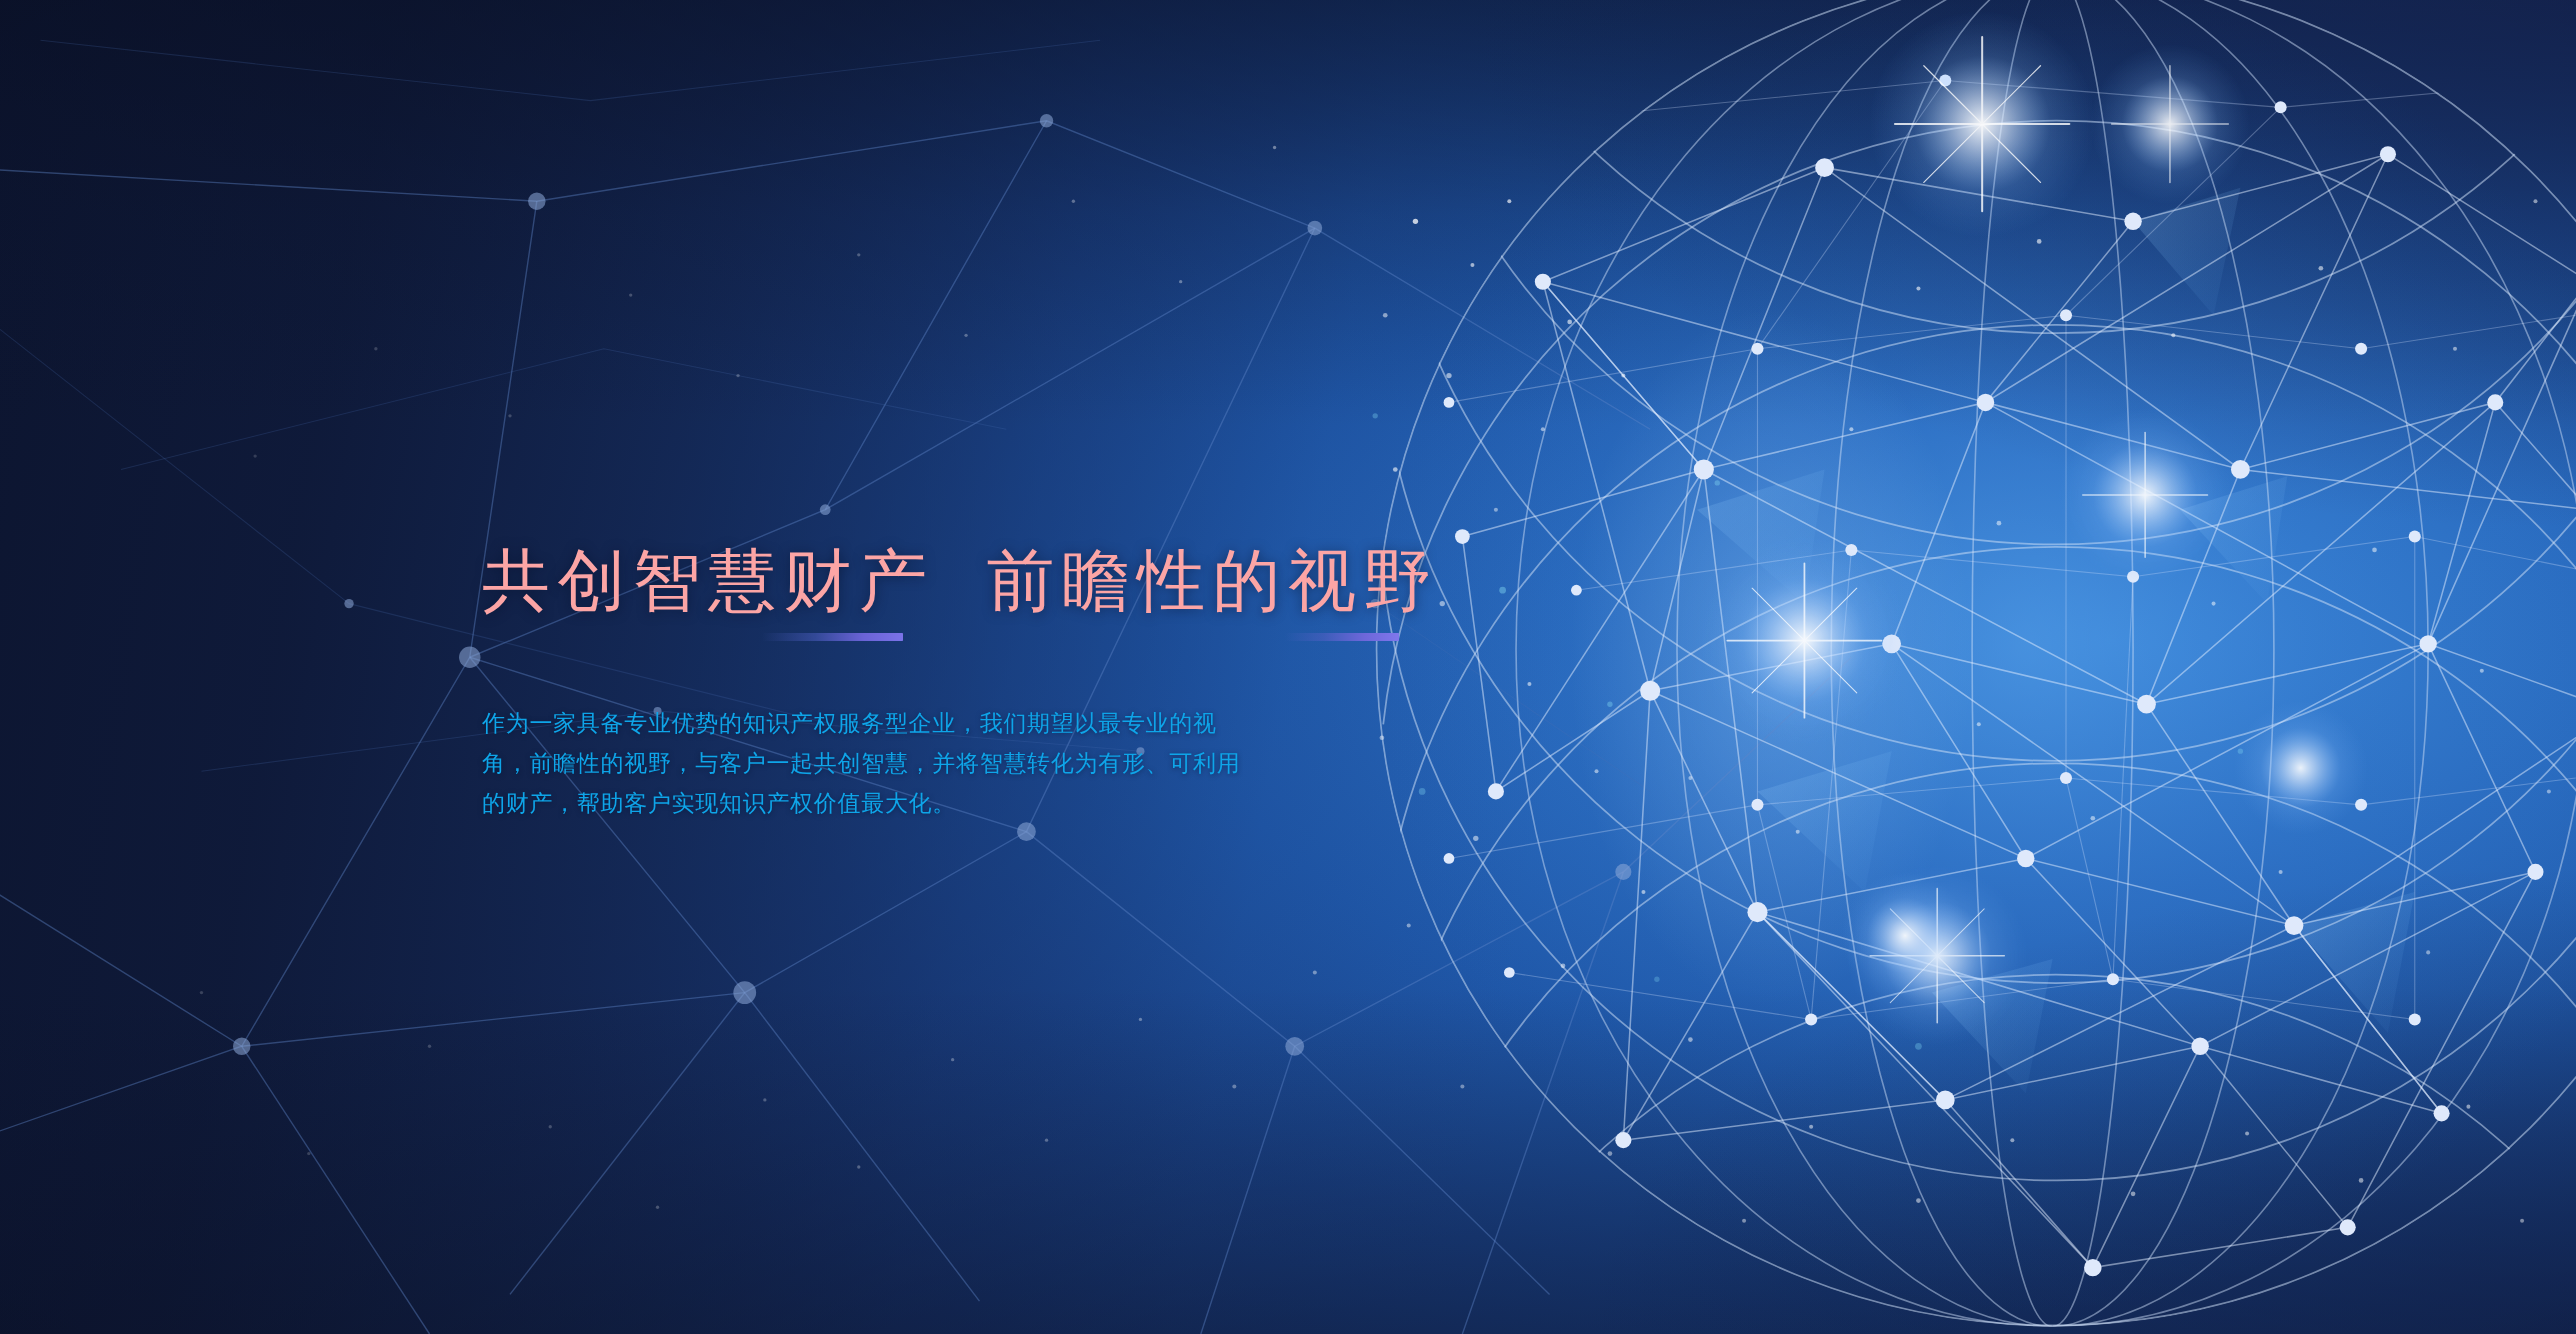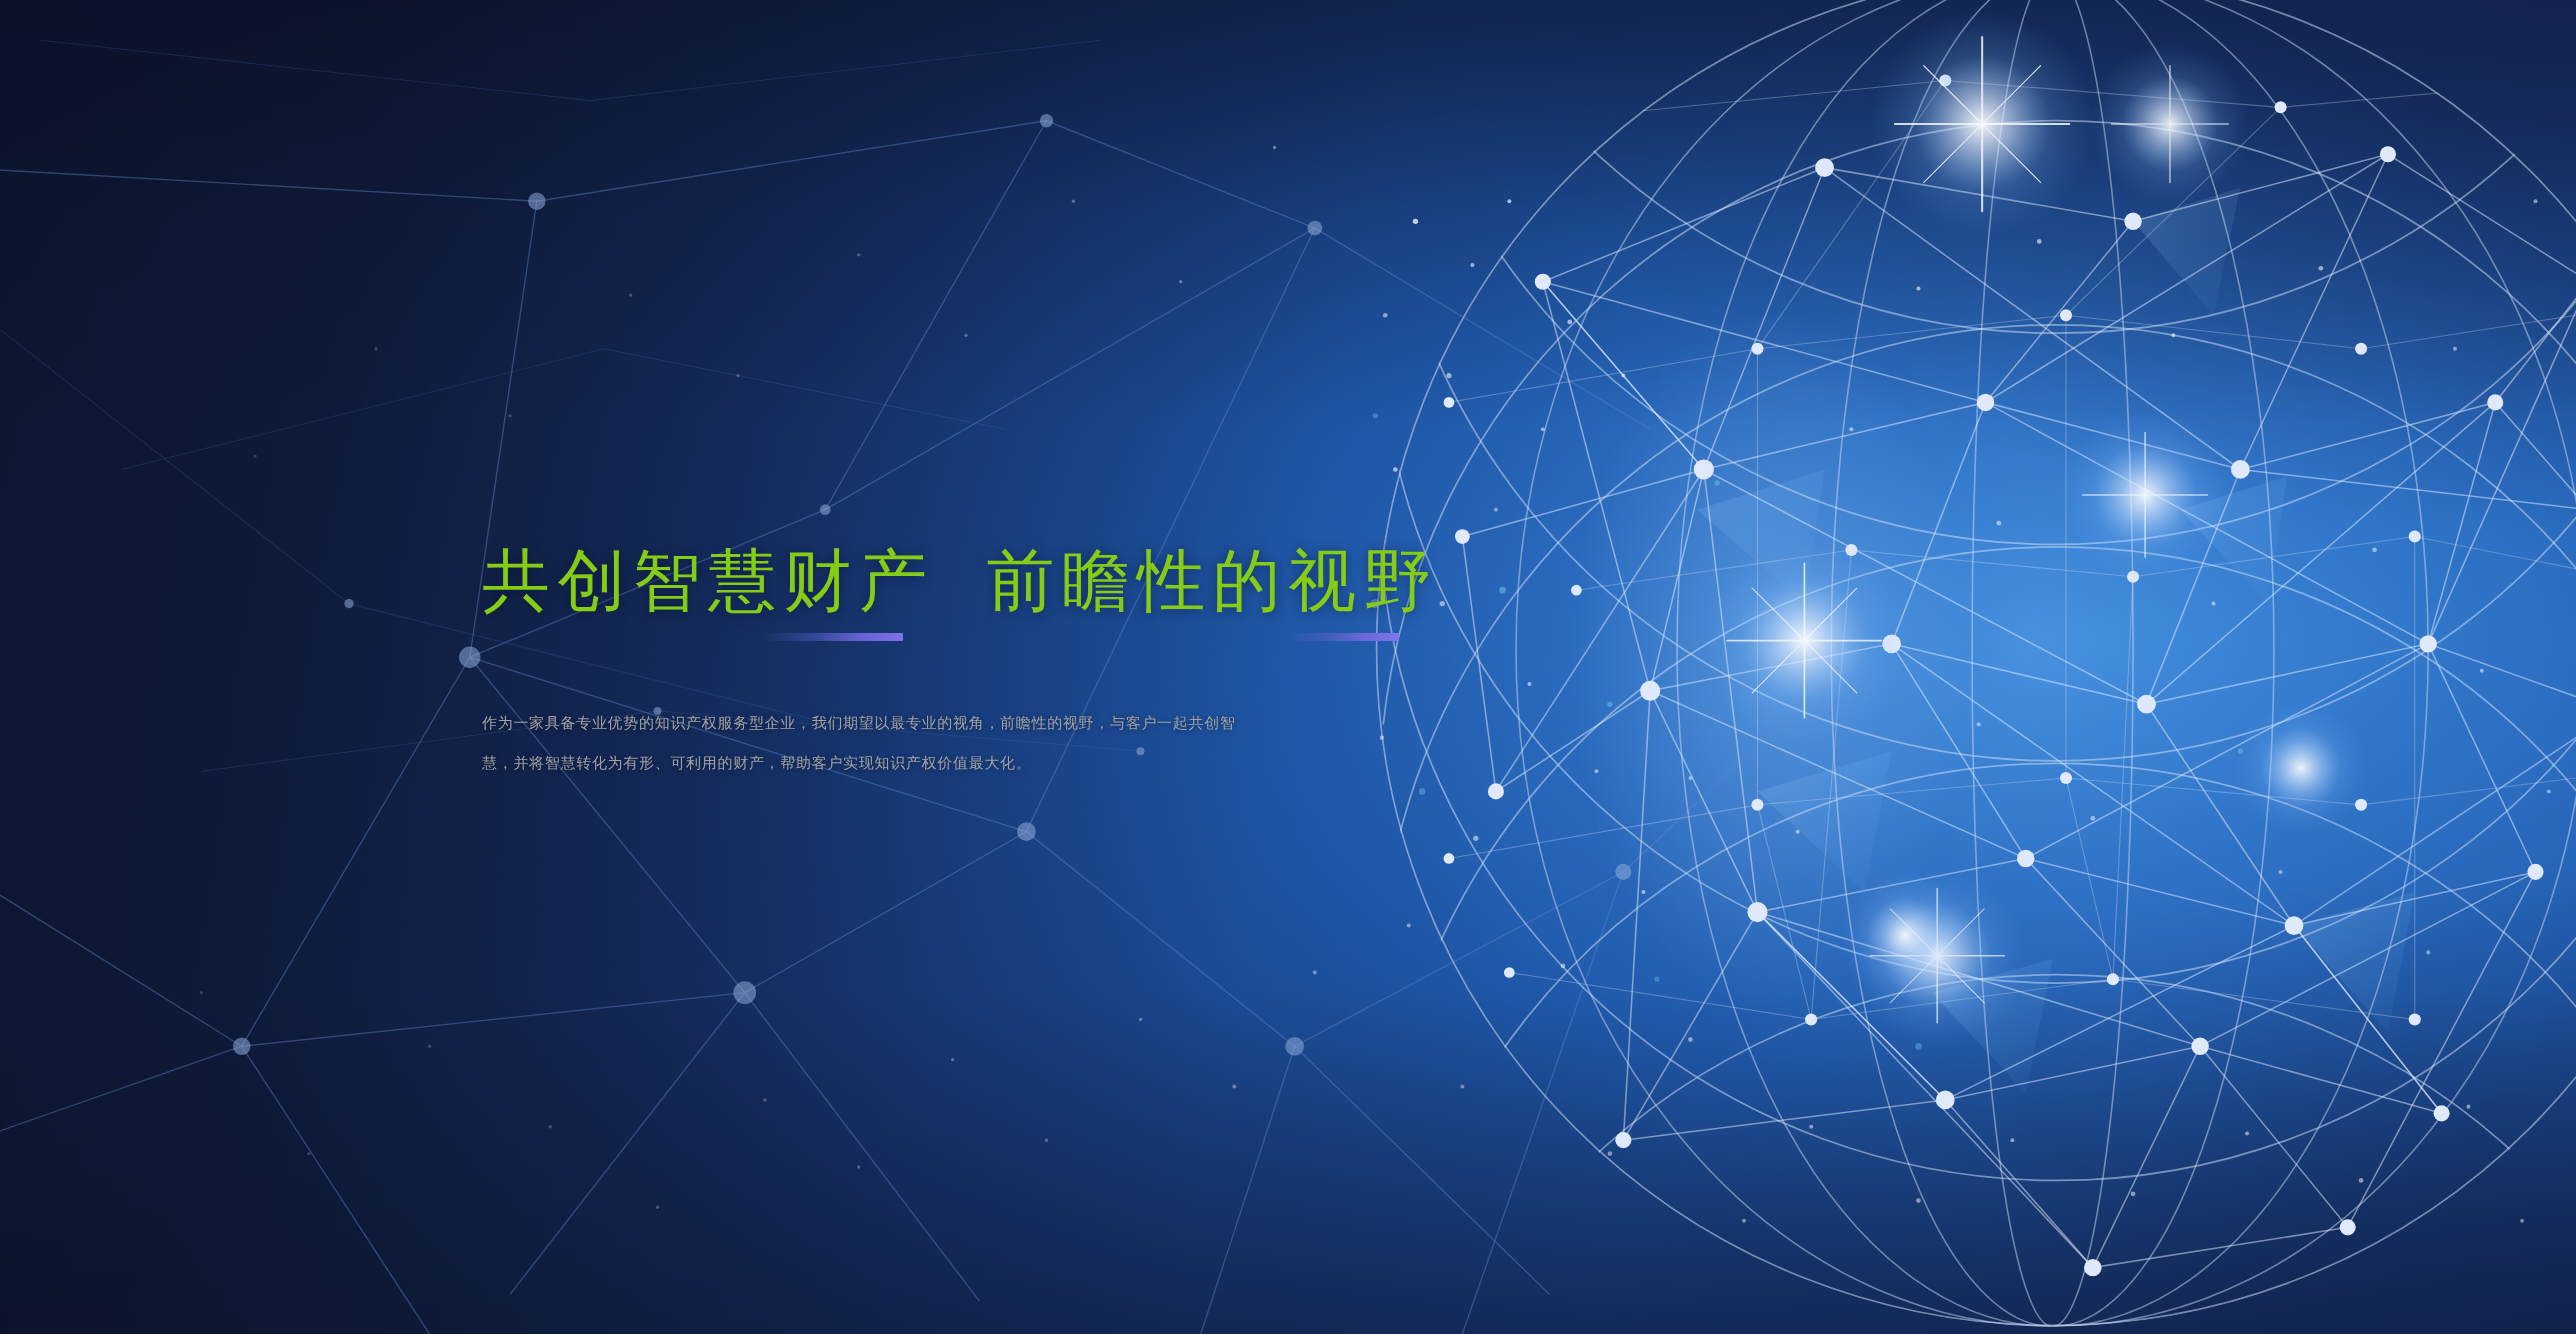--- a/index.html
+++ b/index.html
@@ -54,42 +54,42 @@
   .headline{
     display:flex;
     align-items:flex-end;
     white-space:nowrap;
     line-height:1;
   }
   .hl-group{position:relative;display:inline-block;}
   .hl-text{
     font-size:68px;
     font-weight:400;
-    color:#84cc16;
+    color:#fca5a5;
     letter-spacing:7.4px;
     line-height:1.16;
     text-shadow:0 1.3px 12px rgba(6,14,40,0.55);
     display:inline-block;
   }
   .hl-gap{display:inline-block;width:52px;}
   .hl-bar{
     position:absolute;
     height:8px;
     bottom:-21.5px;
     border-radius:0.7px;
   }
   .hl-bar.a{ left:280px; width:141px; }
   .hl-bar.b{ left:299px; width:114px; }
 
   .paragraph{
     margin-top:83px;
     width:771px;
-    font-size:15px;
+    font-size:23px;
     line-height:40px;
-    color:#a3a3a3;
+    color:#0ea5e9;
     letter-spacing:0.7px;
     font-weight:400;
     text-shadow:0 0.7px 5.4px rgba(8,16,42,0.55);
     white-space:pre-wrap;
   }
 </style>
 </head>
 <body>
 
 <div class="stage">

